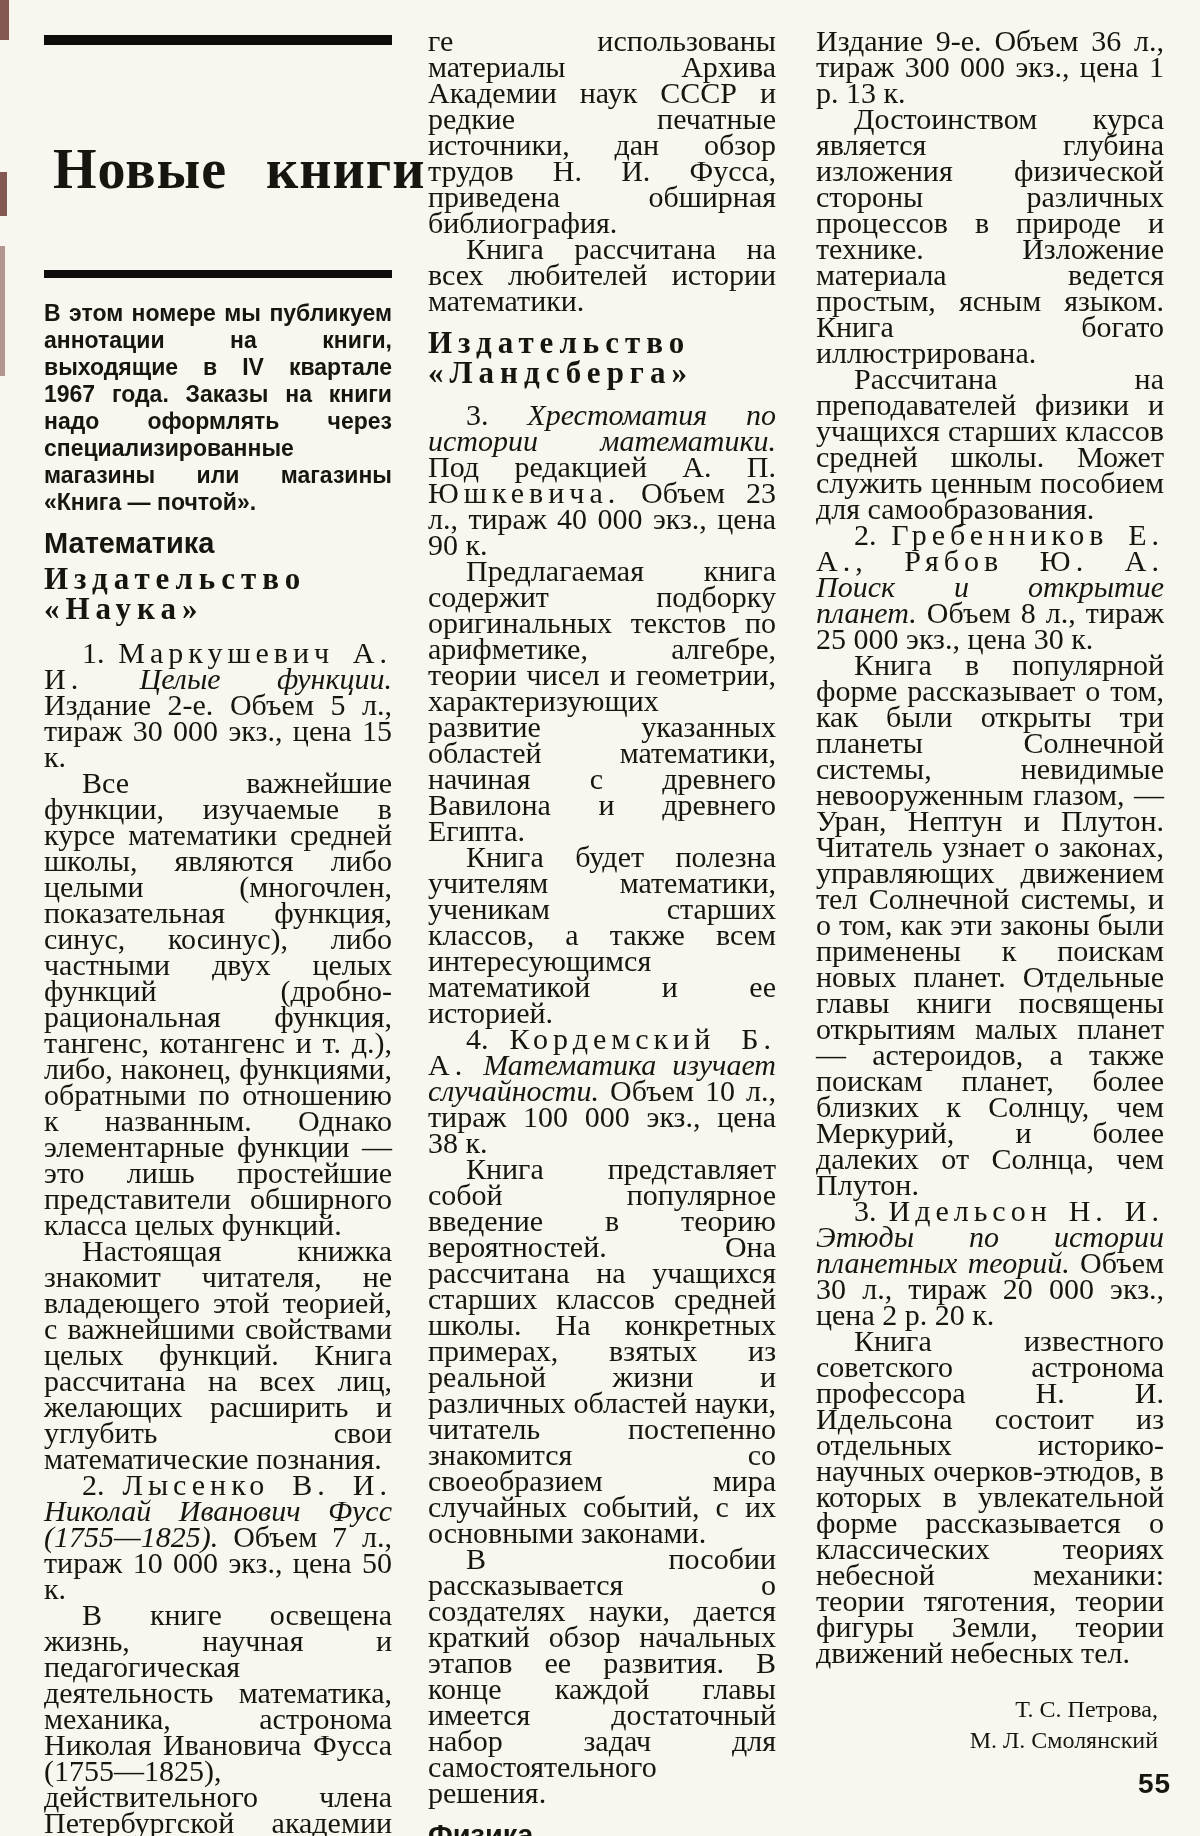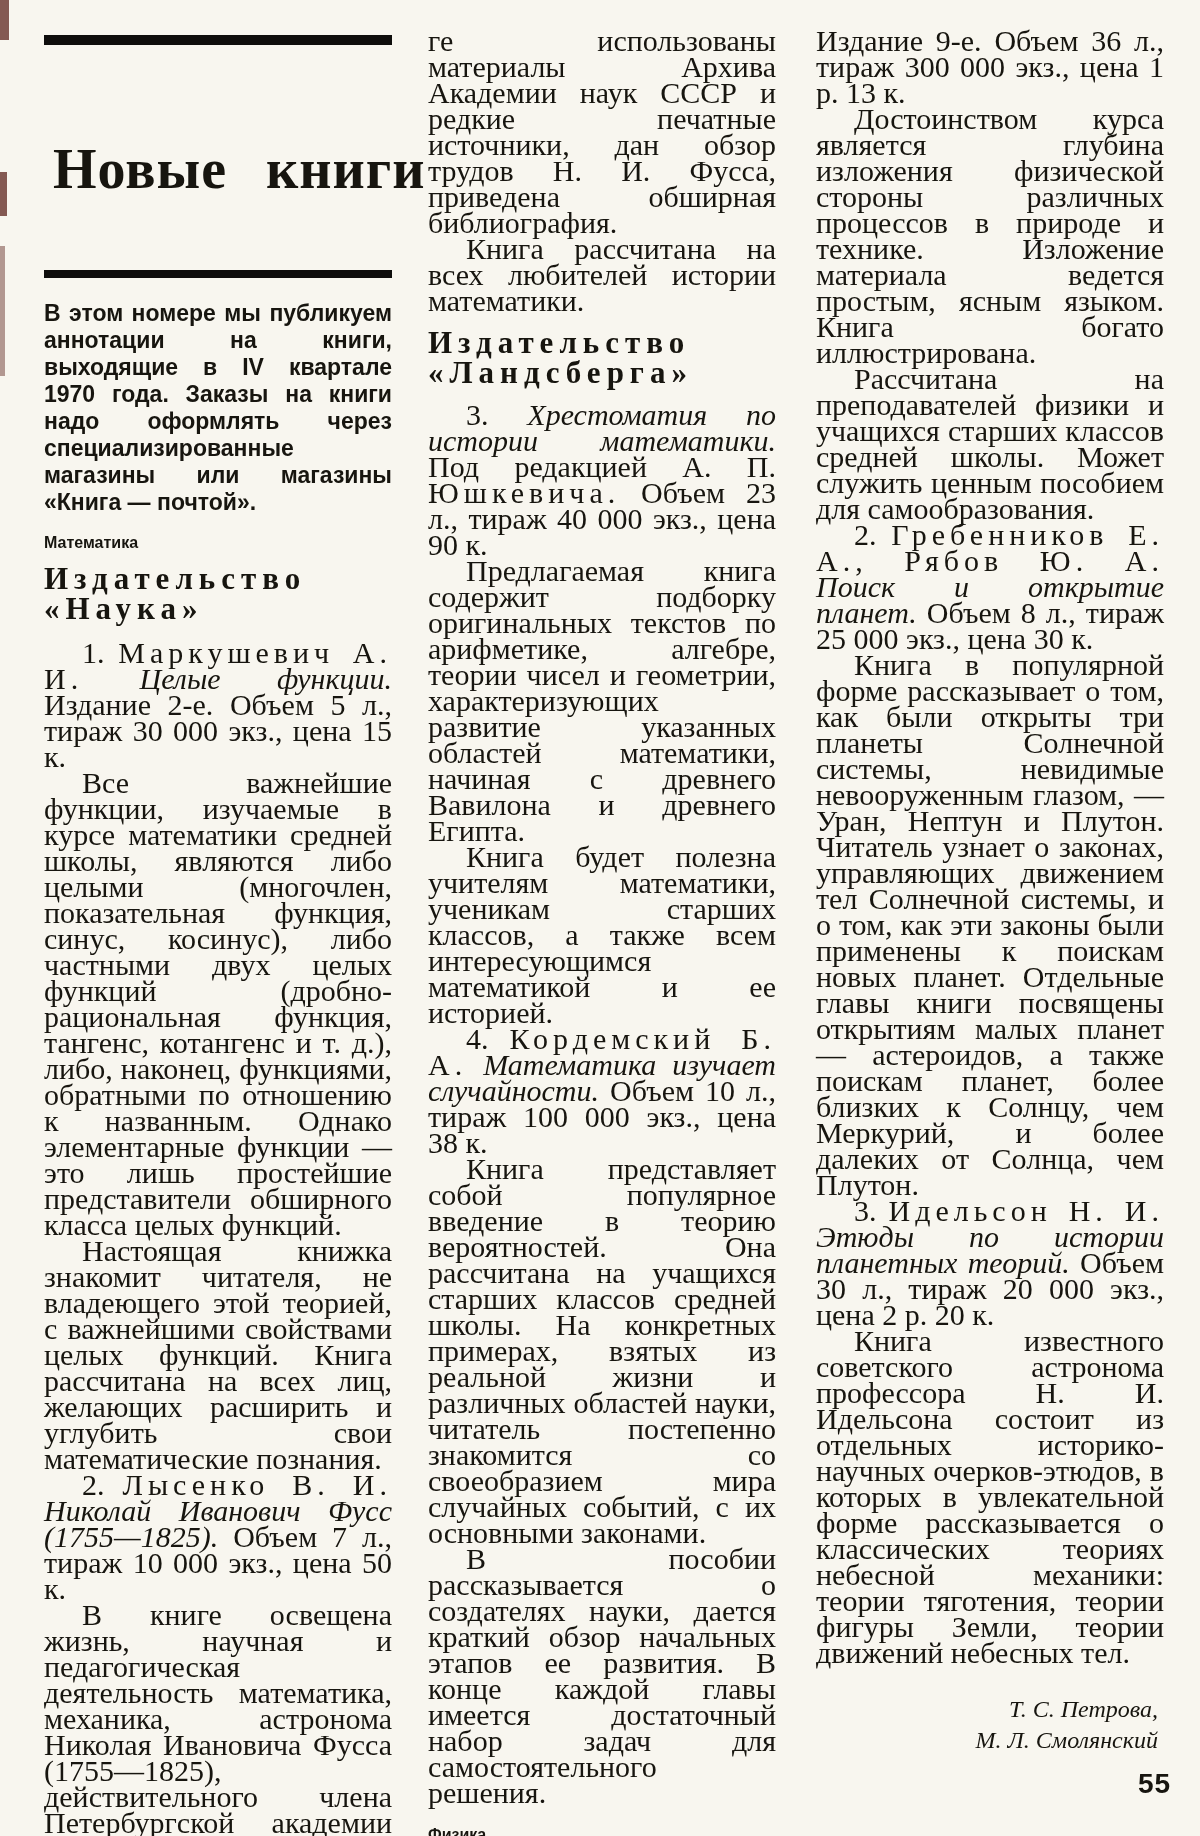--- a/index.html
+++ b/index.html
@@ -19,34 +19,34 @@
   .title{
     font-size:56px;line-height:58px;font-weight:bold;
     margin:95px 0 0 9px;word-spacing:24px;letter-spacing:1px;white-space:nowrap;
   }
   .intro{
     font-family:"Liberation Sans", sans-serif;font-weight:bold;
     font-size:23px;line-height:27px;text-align:justify;margin:22px 0 0 0;
   }
   .kicker{
     font-family:"Liberation Sans", sans-serif;font-weight:bold;
-    font-size:16px;line-height:26px;margin:14px 0 0 0;
+    font-size:29px;line-height:26px;margin:14px 0 0 0;
   }
   .pub{
     font-weight:bold;font-size:31px;line-height:30px;letter-spacing:6px;
     margin:8px 0 0 0;
   }
   .body{font-size:30px;line-height:26px;text-align:justify;margin:0;}
   .indent{text-indent:38px;}
   .mt{margin-top:14px;}
   .mt2{margin-top:16px;}
   .sp{letter-spacing:5px;}
   .it{font-style:italic;}
   .sig{
-    font-style:italic;font-size:24px;line-height:31px;text-align:right;
+    font-size:24px;line-height:31px;text-align:right;
     margin:28px 6px 0 0;
   }
   .pageno{
     position:absolute;left:1138px;top:1768px;
     font-family:"Liberation Sans", sans-serif;font-weight:bold;
     font-size:28px;letter-spacing:1px;
   }
   .mark{position:absolute;background:#5e241d;opacity:.75;}
   .m1{left:0;top:0;width:9px;height:40px;}
   .m2{left:0;top:172px;width:7px;height:44px;}
@@ -58,21 +58,21 @@
 <div class="page">
 
   <div class="mark m1"></div>
   <div class="mark m2"></div>
   <div class="mark m3"></div>
 
   <section class="col col-left">
     <div class="rule"></div>
     <h1 class="title">Новые книги</h1>
     <div class="rule thin"></div>
-    <p class="intro">В этом номере мы публикуем аннотации на книги, выходящие в IV квартале 1970 года. Заказы на книги надо оформлять через специализированные магазины или магазины «Книга — почтой».</p>
+    <p class="intro">В этом номере мы публикуем аннотации на книги, выходящие в IV квартале 1967 года. Заказы на книги надо оформлять через специализированные магазины или магазины «Книга — почтой».</p>
 
     <h2 class="kicker">Математика</h2>
     <h3 class="pub"><span>Издательство</span><br><span>«Наука»</span></h3>
 
     <p class="body indent mt2 entry"><span>1.</span> <span class="sp">Маркушевич А. И.</span> <span class="it">Целые функции.</span> <span>Издание 2-е. Объем 5 л., тираж 30&nbsp;000 экз., цена 15 к.</span></p>
     <p class="body indent">Все важнейшие функции, изучаемые в курсе математики средней школы, являются либо целыми (многочлен, показательная функция, синус, косинус), либо частными двух целых функций (дробно-рациональная функция, тангенс, котангенс и т. д.), либо, наконец, функциями, обратными по отношению к названным. Однако элементарные функции — это лишь простейшие представители обширного класса целых функций.</p>
     <p class="body indent">Настоящая книжка знакомит читателя, не владеющего этой теорией, с важнейшими свойствами целых функций. Книга рассчитана на всех лиц, желающих расширить и углубить свои математические познания.</p>
     <p class="body indent entry"><span>2.</span> <span class="sp">Лысенко В. И.</span> <span class="it">Николай Иванович Фусс (1755—1825).</span> <span>Объем 7 л., тираж 10&nbsp;000 экз., цена 50 к.</span></p>
     <p class="body indent">В книге освещена жизнь, научная и педагогическая деятельность математика, механика, астронома Николая Ивановича Фусса (1755—1825), действительного члена Петербургской академии наук, ее непременного секретаря, сотрудника и ближайшего помощника знаменитого Леонарда Эйлера. В кни-</p>
   </section>

